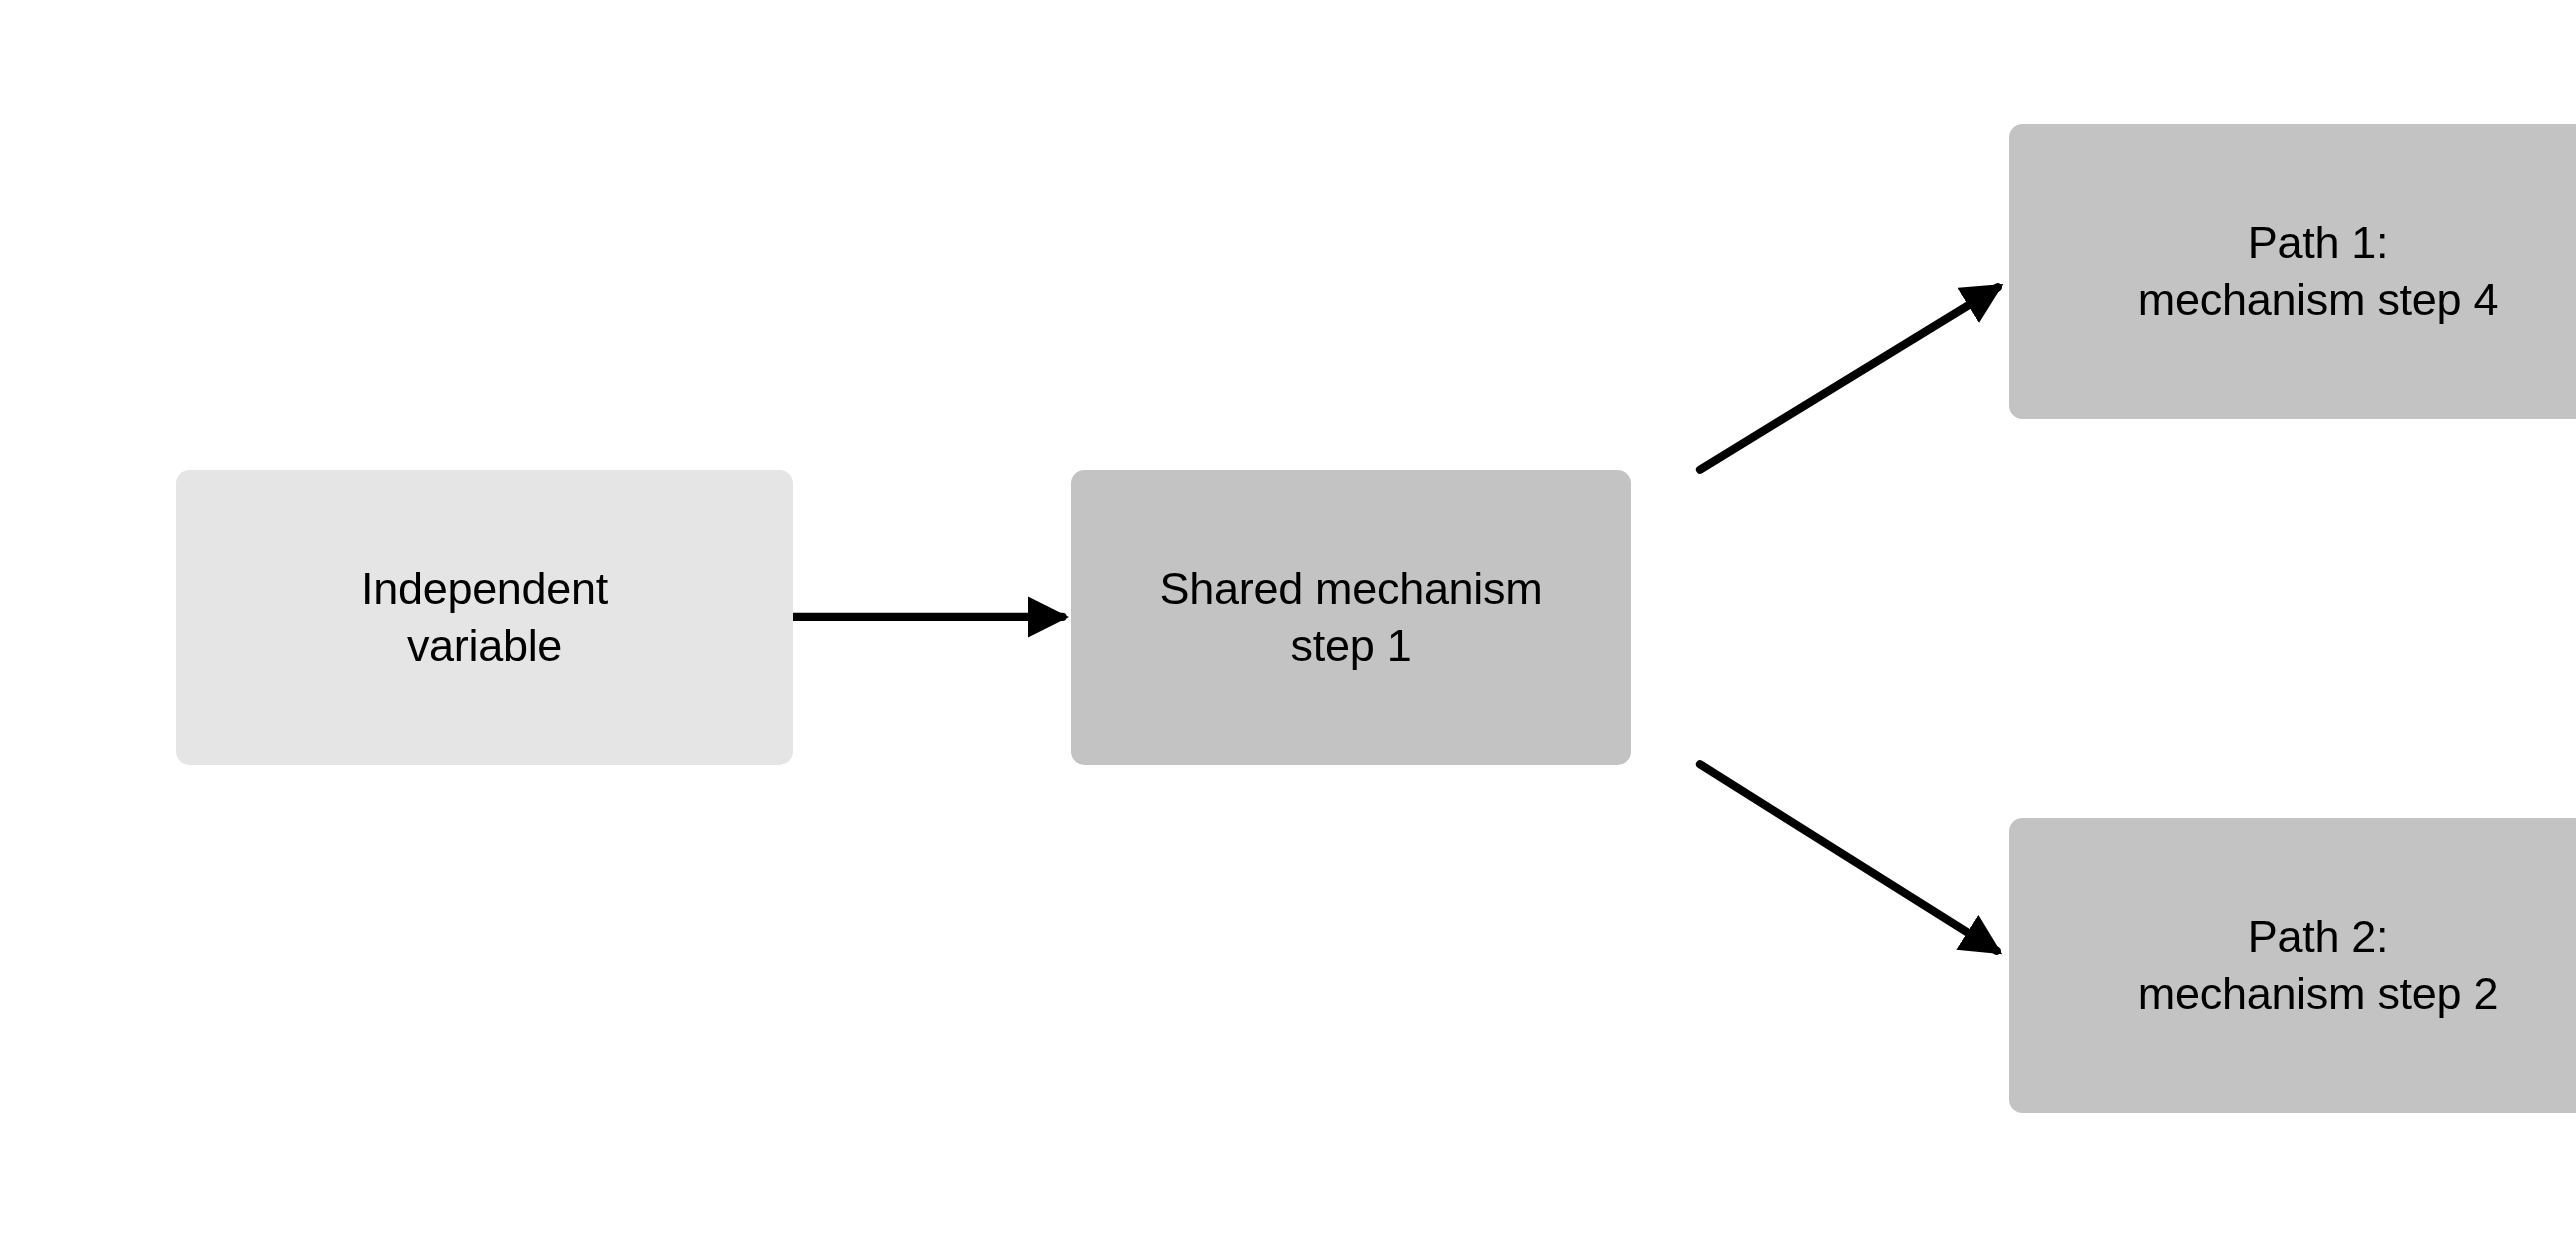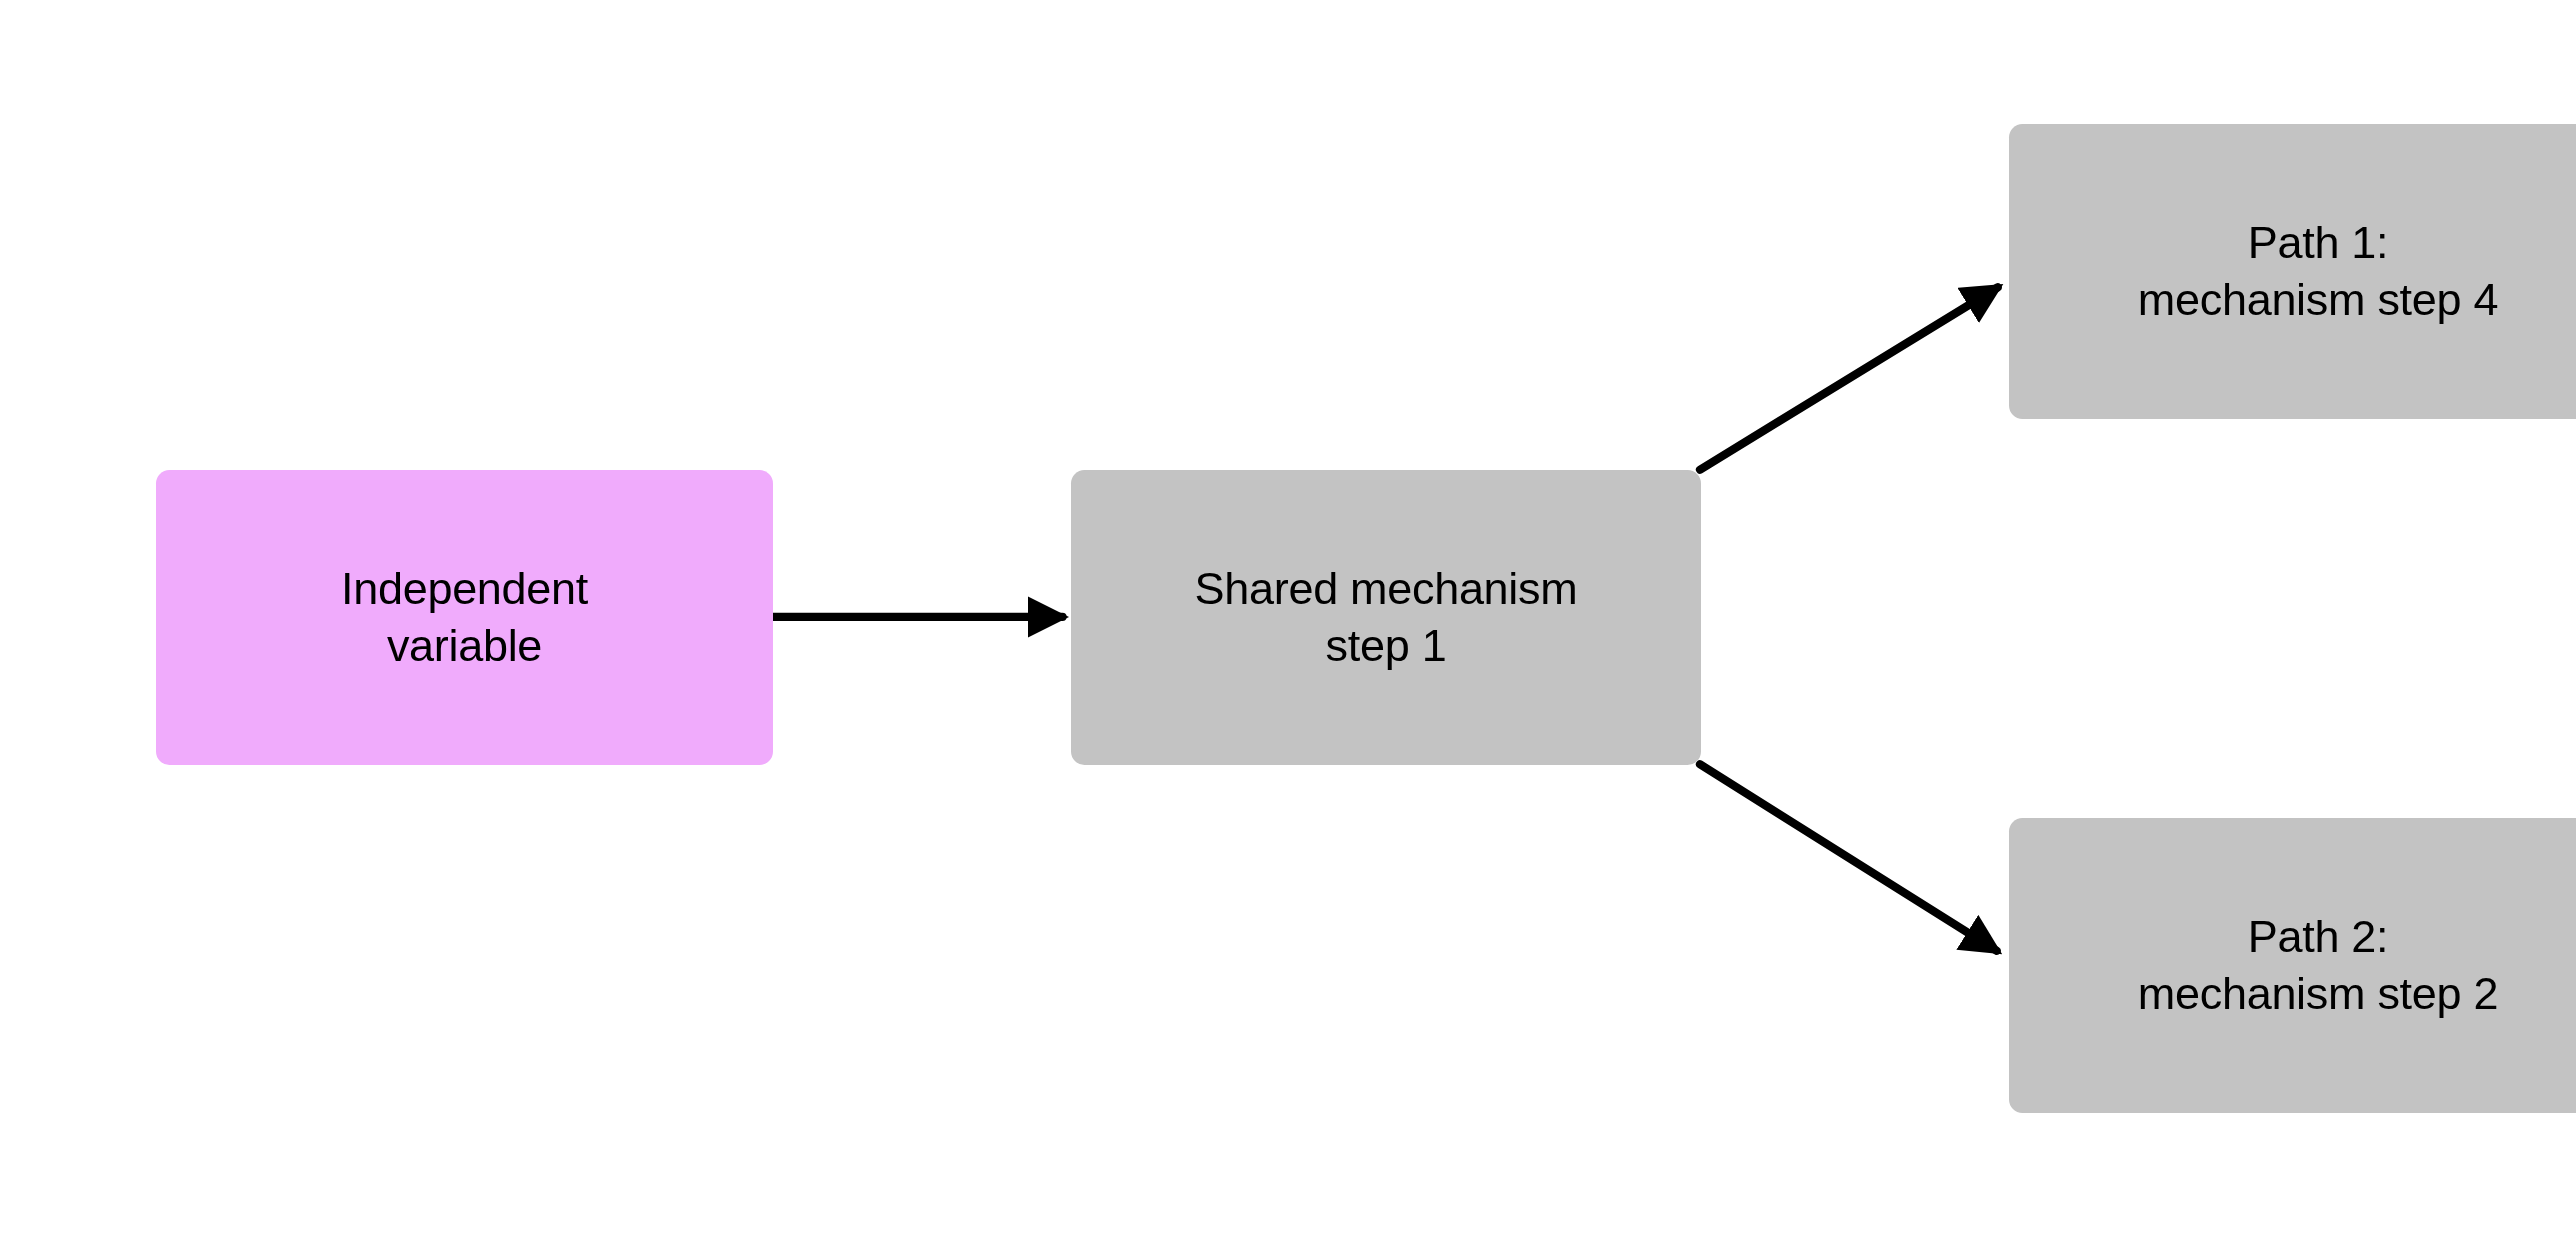--- a/index.html
+++ b/index.html
@@ -33,26 +33,26 @@
     justify-content: center;
     text-align: center;
     color: #000000;
     font-size: 45px;
     line-height: 1.26;
     font-stretch: condensed;
     letter-spacing: -0.3px;
     white-space: pre-line;
     padding: 0 15.5px;
   }
-  .node-dark { background: #f0abfc; }
+  .node-dark { background: #e5e5e5; margin-left: 20px; }
   .node-light { background: #c3c3c3; }
 
   
   #node-independent { left: 156px;  top: 470px;  width: 617px; height: 295px; }
-  #node-shared      { left: 1071px; top: 470px;  width: 630px; height: 295px; }
+  #node-shared      { left: 1071px; top: 470px;  width: 560px; height: 295px; }
   #node-path1       { left: 2009px; top: 124px;  width: 618px; height: 295px; }
   #node-path2       { left: 2009px; top: 818px; width: 618px; height: 295px; }
 </style>
 </head>
 <body>
 
 <div id="canvas">
 
   <svg id="edges" viewBox="0 0 7200 2400" width="3709" height="1236" xmlns="http://www.w3.org/2000/svg">
     <defs>

